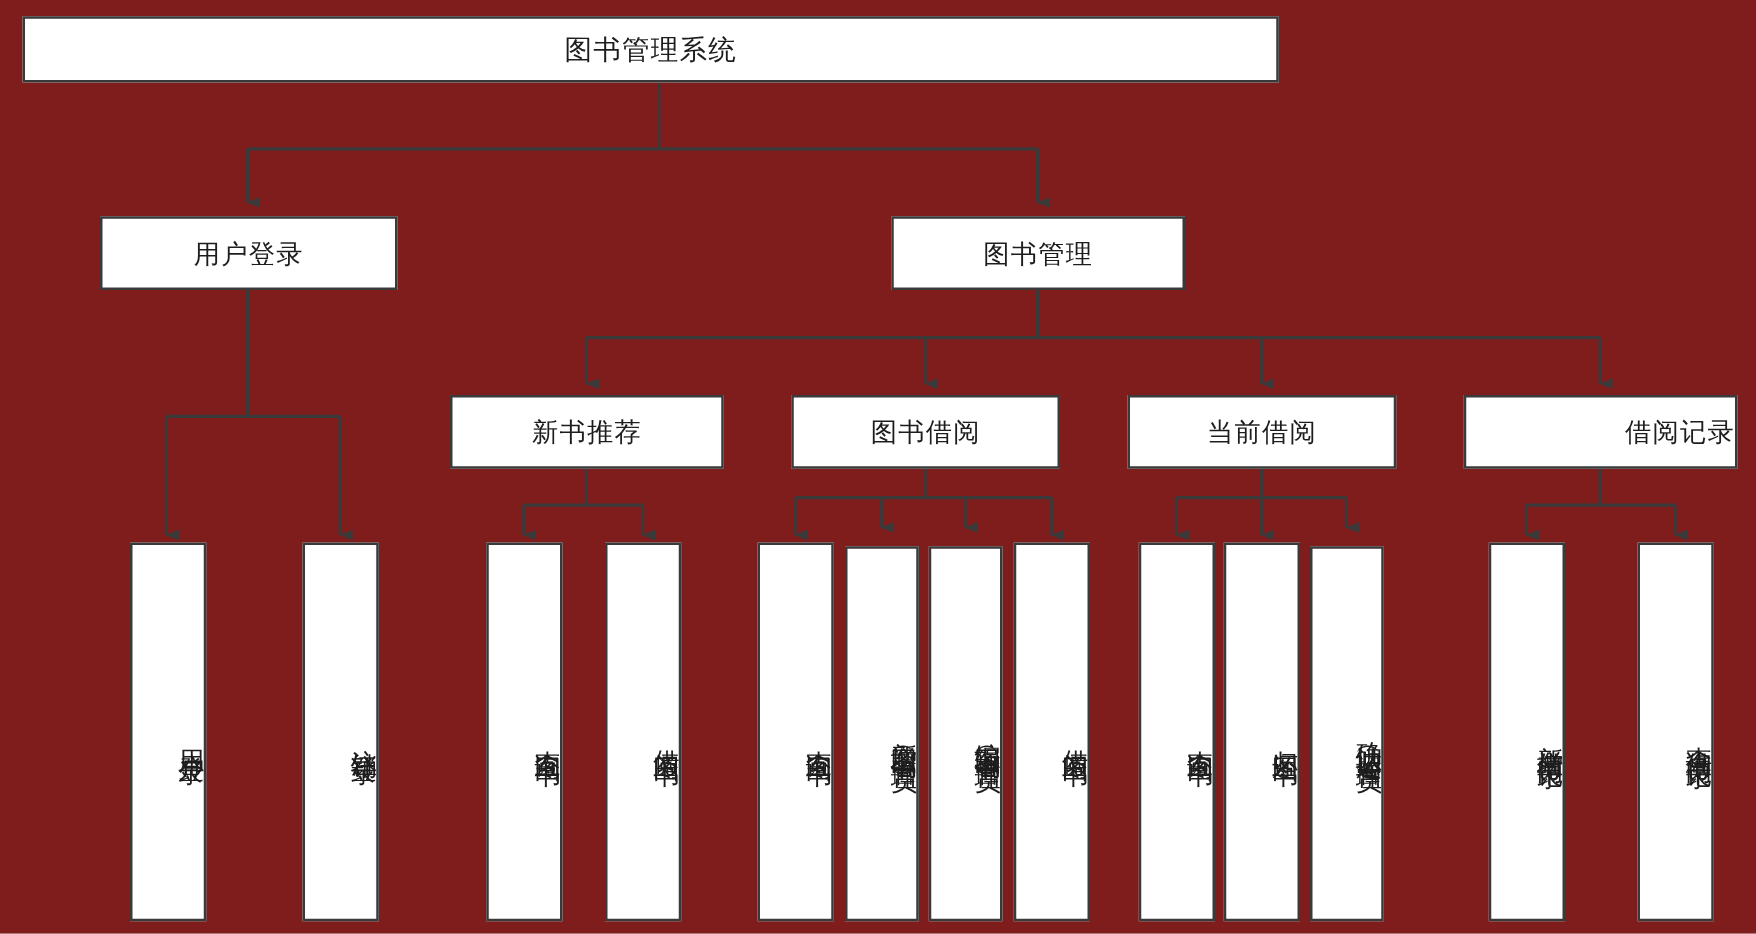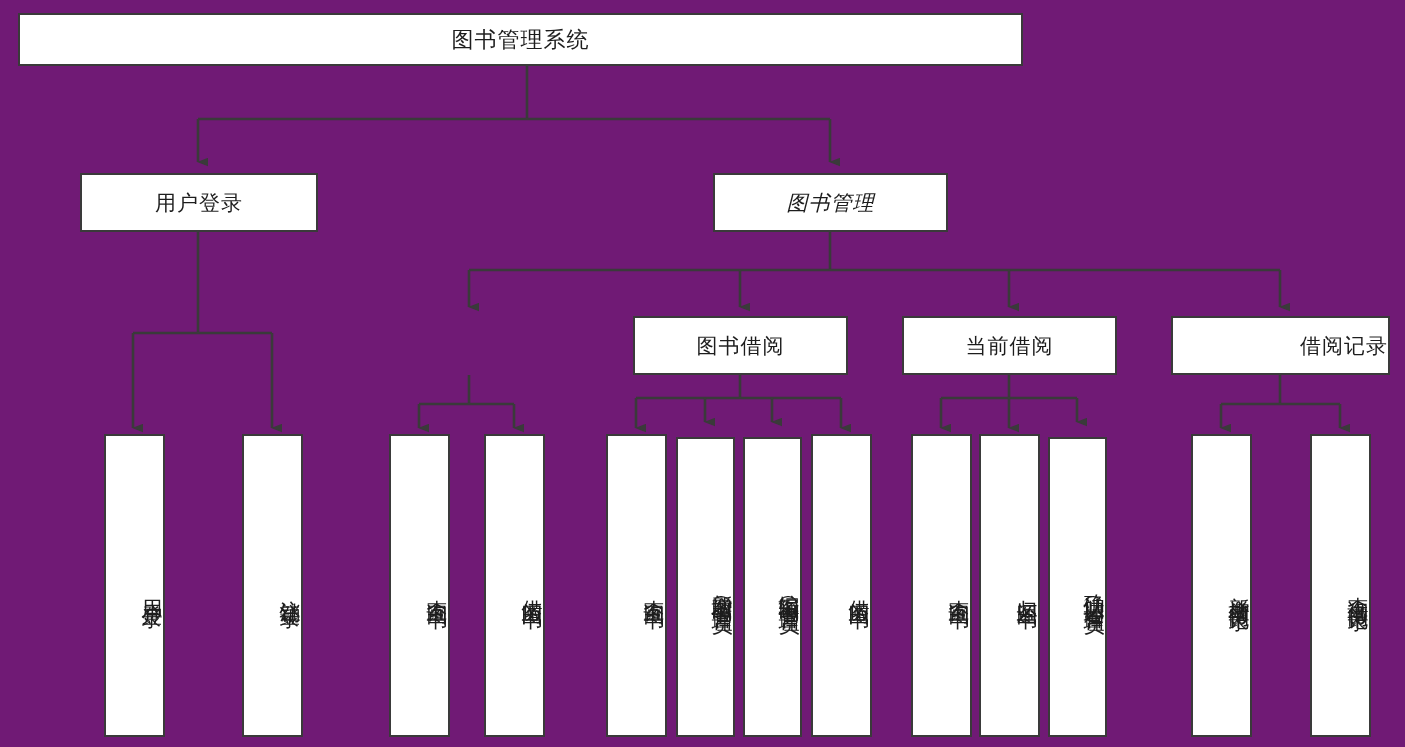--- a/index.html
+++ b/index.html
@@ -7,21 +7,21 @@
     padding: 0;
     background: #ffffff;
   }
   body {
     font-family: "Liberation Sans", "DejaVu Sans", sans-serif;
   }
   #canvas {
     position: relative;
     width: 1405px;
     height: 747px;
-    background: #701a75;
+    background: #7f1d1d;
     overflow: hidden;
   }
   #edges {
     position: absolute;
     left: 0;
     top: 0;
     width: 1405px;
     height: 747px;
     pointer-events: none;
   }
@@ -124,24 +124,27 @@
     </g>
   </svg>
 
   <div class="node root" style="left:18px; top:13px; width:1005px; height:53px;">
     <span>图书管理系统</span>
   </div>
 
   <div class="node horiz" style="left:80px; top:173px; width:238px; height:59px;">
     <span>用户登录</span>
   </div>
-  <div class="node horiz" style="left:713px; top:173px; width:235px; height:59px;font-style:italic;">
+  <div class="node horiz" style="left:713px; top:173px; width:235px; height:59px;">
     <span>图书管理</span>
   </div>
 
+  <div class="node horiz" style="left:360px; top:316px; width:219px; height:59px;">
+    <span>新书推荐</span>
+  </div>
   <div class="node horiz" style="left:633px; top:316px; width:215px; height:59px;">
     <span>图书借阅</span>
   </div>
   <div class="node horiz" style="left:902px; top:316px; width:215px; height:59px;">
     <span>当前借阅</span>
   </div>
   <div class="node horiz" style="left:1171px; top:316px; width:219px; height:59px;justify-content:flex-end;">
     <span>借阅记录</span>
   </div>
 

